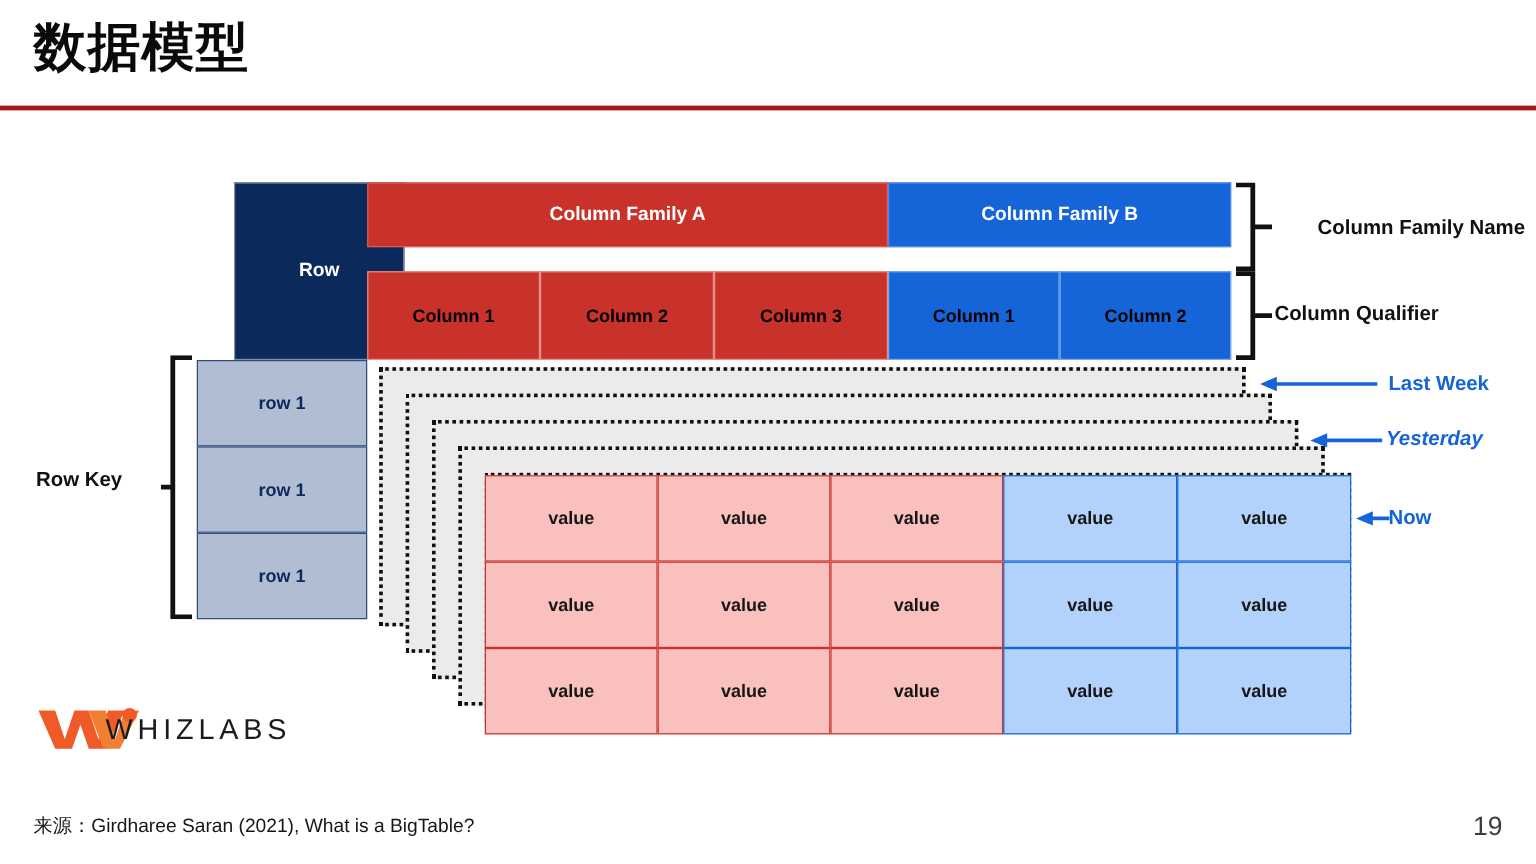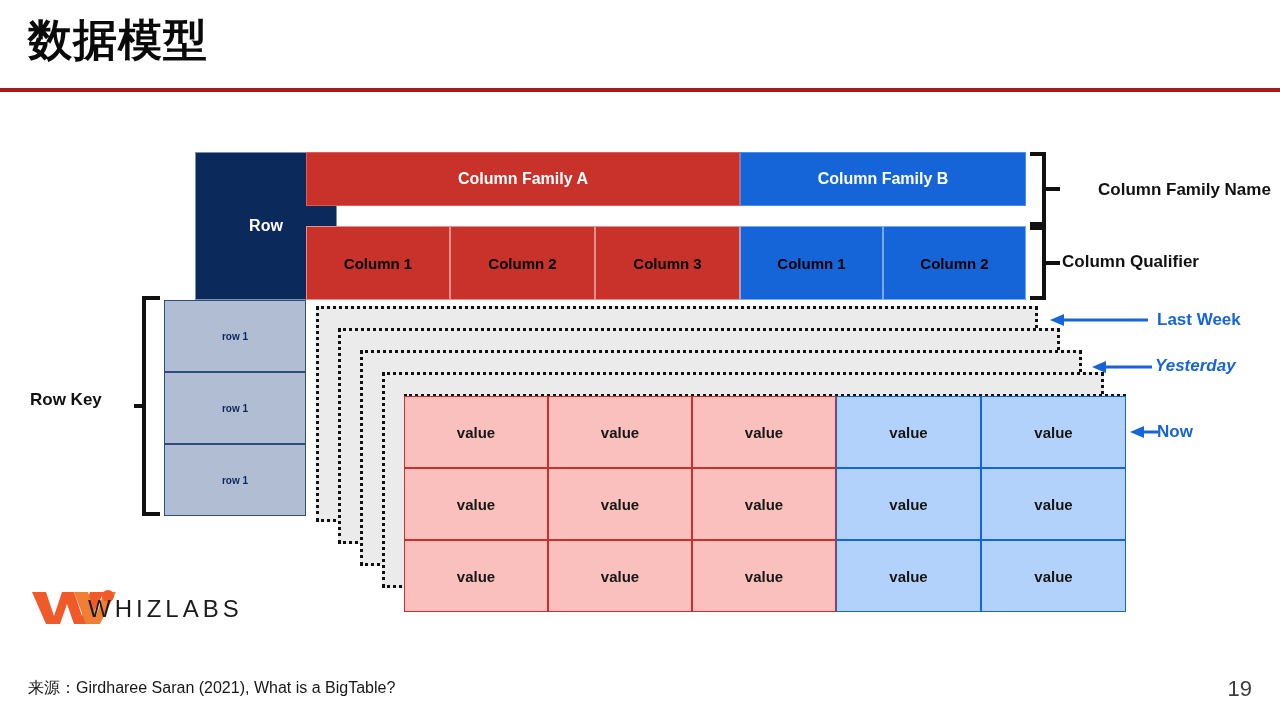--- a/index.html
+++ b/index.html
@@ -60,21 +60,21 @@
   #q1{left:286px;width:145px;}
   #q2{left:431px;width:145px;}
   #q3{left:576px;width:143px;}
   #q4{left:719px;width:143px;}
 
   
   .rowkey-cell{
     position:absolute;left:164px;width:142px;height:72px;
     background:#b0bdd3;border:1px solid #2f4d7e;box-sizing:border-box;
     display:flex;align-items:center;justify-content:center;
-    color:#0b2a5b;font-size:10px;font-weight:bold;
+    color:#0b2a5b;font-size:15px;font-weight:bold;
   }
   #rk0{top:300px;}
   #rk1{top:372px;}
   #rk2{top:444px;}
 
   
   #rowkey-bracket{position:absolute;left:134px;top:296px;width:28px;height:220px;}
   #rowkey-label{
     position:absolute;left:30px;top:390px;
     font-size:17px;font-weight:bold;color:#111111;white-space:nowrap;

